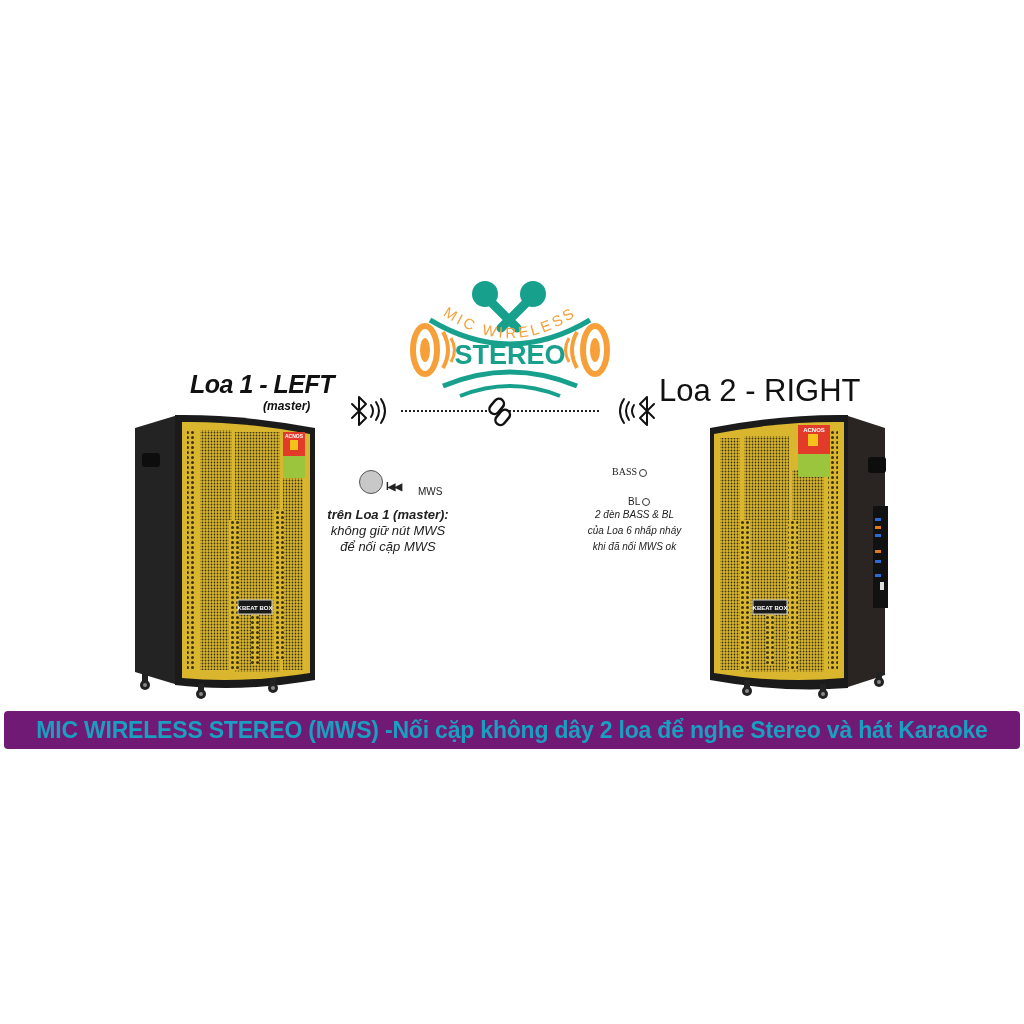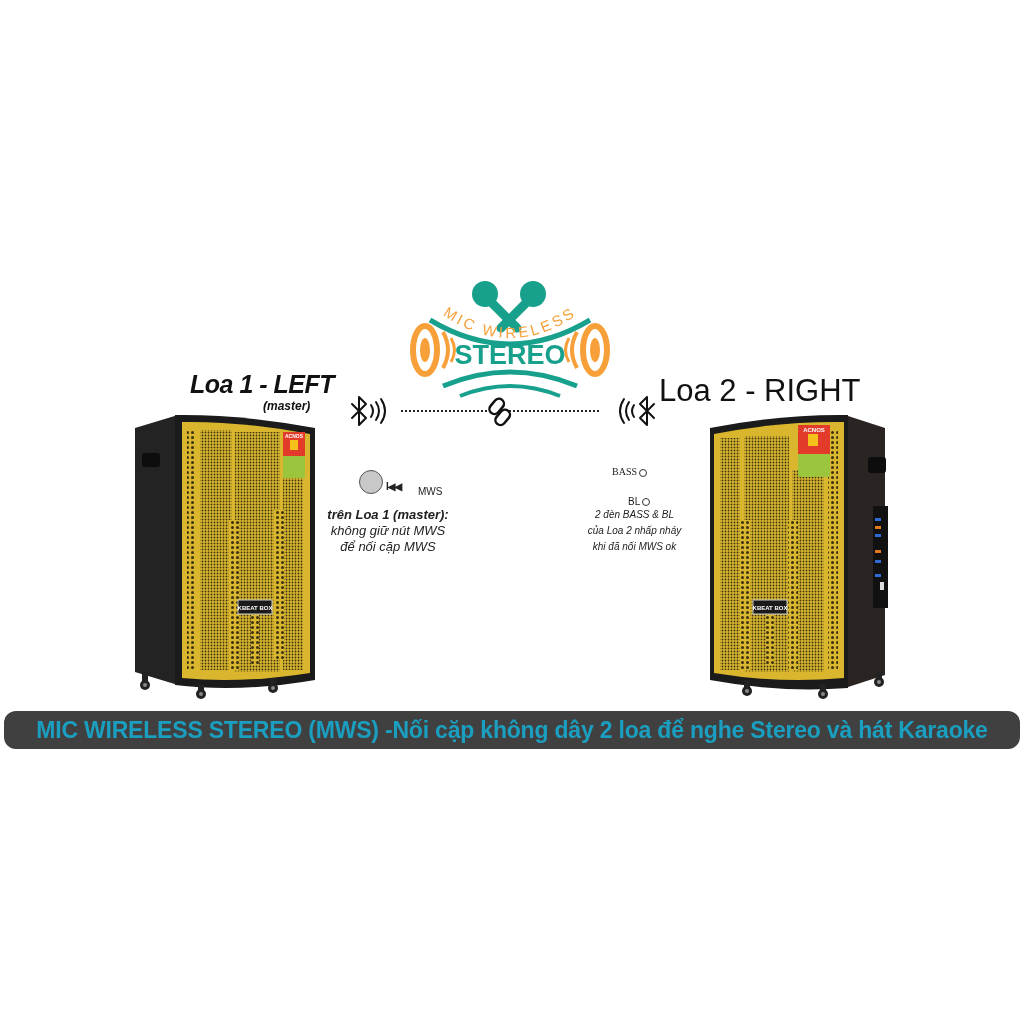--- a/index.html
+++ b/index.html
@@ -21,21 +21,21 @@
   
   .bass{left:612px;top:466px;font-size:10px;color:#222;line-height:12px;font-family:Liberation Serif, serif;}
   .bl{left:628px;top:483px;font-size:10px;color:#222;line-height:12px;margin-top:13px;}
   .led{display:inline-block;width:6px;height:6px;border-radius:50%;border:1px solid #333;margin-left:2px;vertical-align:middle;}
   .right-caption{left:552px;top:507px;width:165px;text-align:center;font-size:10px;font-style:italic;color:#222;line-height:16px;}
   
   .speaker{width:200px;height:290px;}
   .spk-left{left:120px;top:410px;}
   .spk-right{left:700px;top:410px;}
   
-  .banner{left:4px;top:711px;width:1016px;height:38px;background:#404040;border-radius:12px;display:flex;align-items:center;justify-content:center;}
+  .banner{left:4px;top:711px;width:1016px;height:38px;background:#701a75;border-radius:4px;display:flex;align-items:center;justify-content:center;}
   .banner span{color:#1a9fc0;font-size:23px;font-weight:bold;font-family:"Liberation Sans",sans-serif;white-space:nowrap;letter-spacing:-0.2px;}
 </style>
 </head>
 <body>
 
 <div class="abs logo">
   <svg width="210" height="130" viewBox="0 0 210 130">
     <defs>
       <pattern id="none" width="1" height="1"></pattern>
     </defs>
@@ -116,21 +116,21 @@
 
 <div class="abs bass">
   <span>BASS</span><span class="led"></span>
 </div>
 <div class="abs bl">
   <span>BL</span><span class="led"></span>
 </div>
 
 <div class="abs right-caption">
   <div>2 đèn BASS &amp; BL</div>
-  <div>của Loa 2 nhấp nháy</div>
+  <div>của Loa 6 nhấp nháy</div>
   <div>khi đã nối MWS ok</div>
 </div>
 
 <div class="abs speaker spk-left">
   <svg width="200" height="290" viewBox="0 0 200 290">
     <defs>
       <pattern id="perfL" width="3" height="3" patternUnits="userSpaceOnUse">
         <rect width="3" height="3" fill="#d9b62e"></rect>
         <circle cx="1.5" cy="1.5" r="0.9" fill="#3a3210"></circle>
       </pattern>

